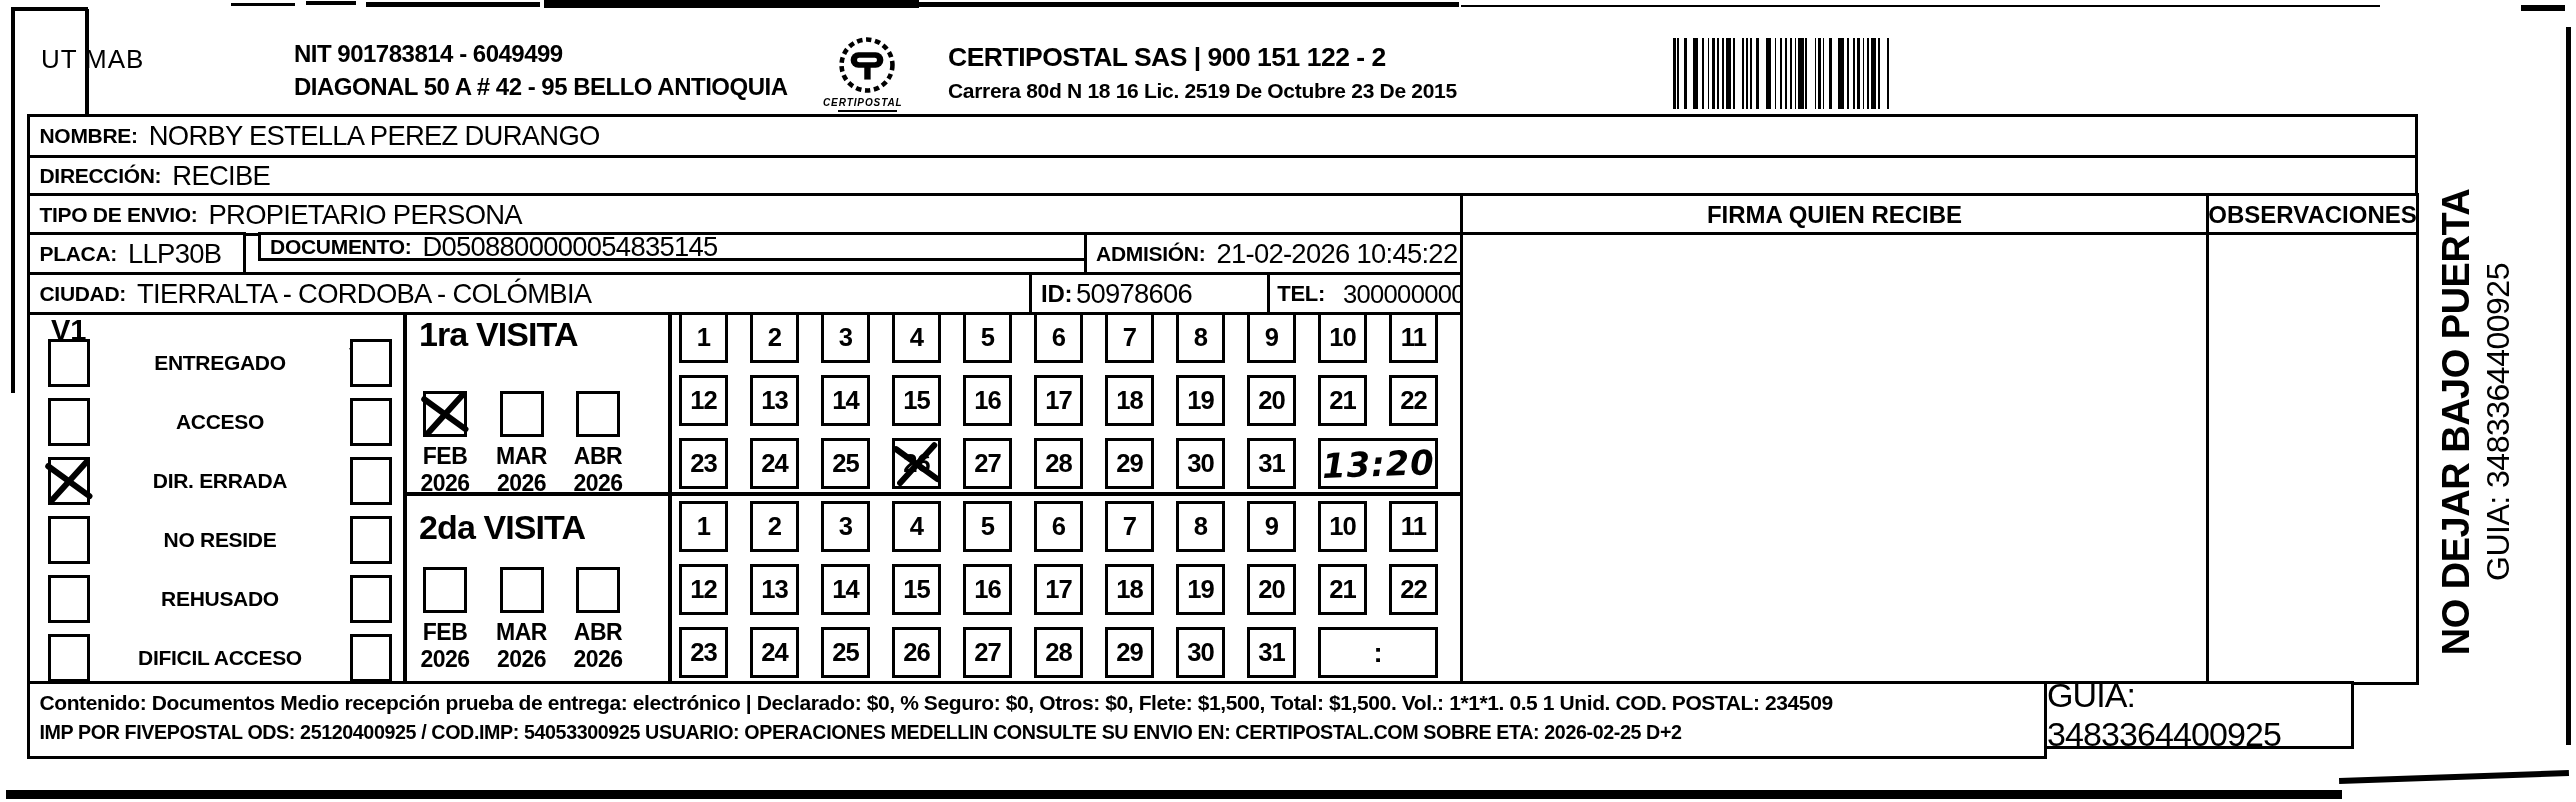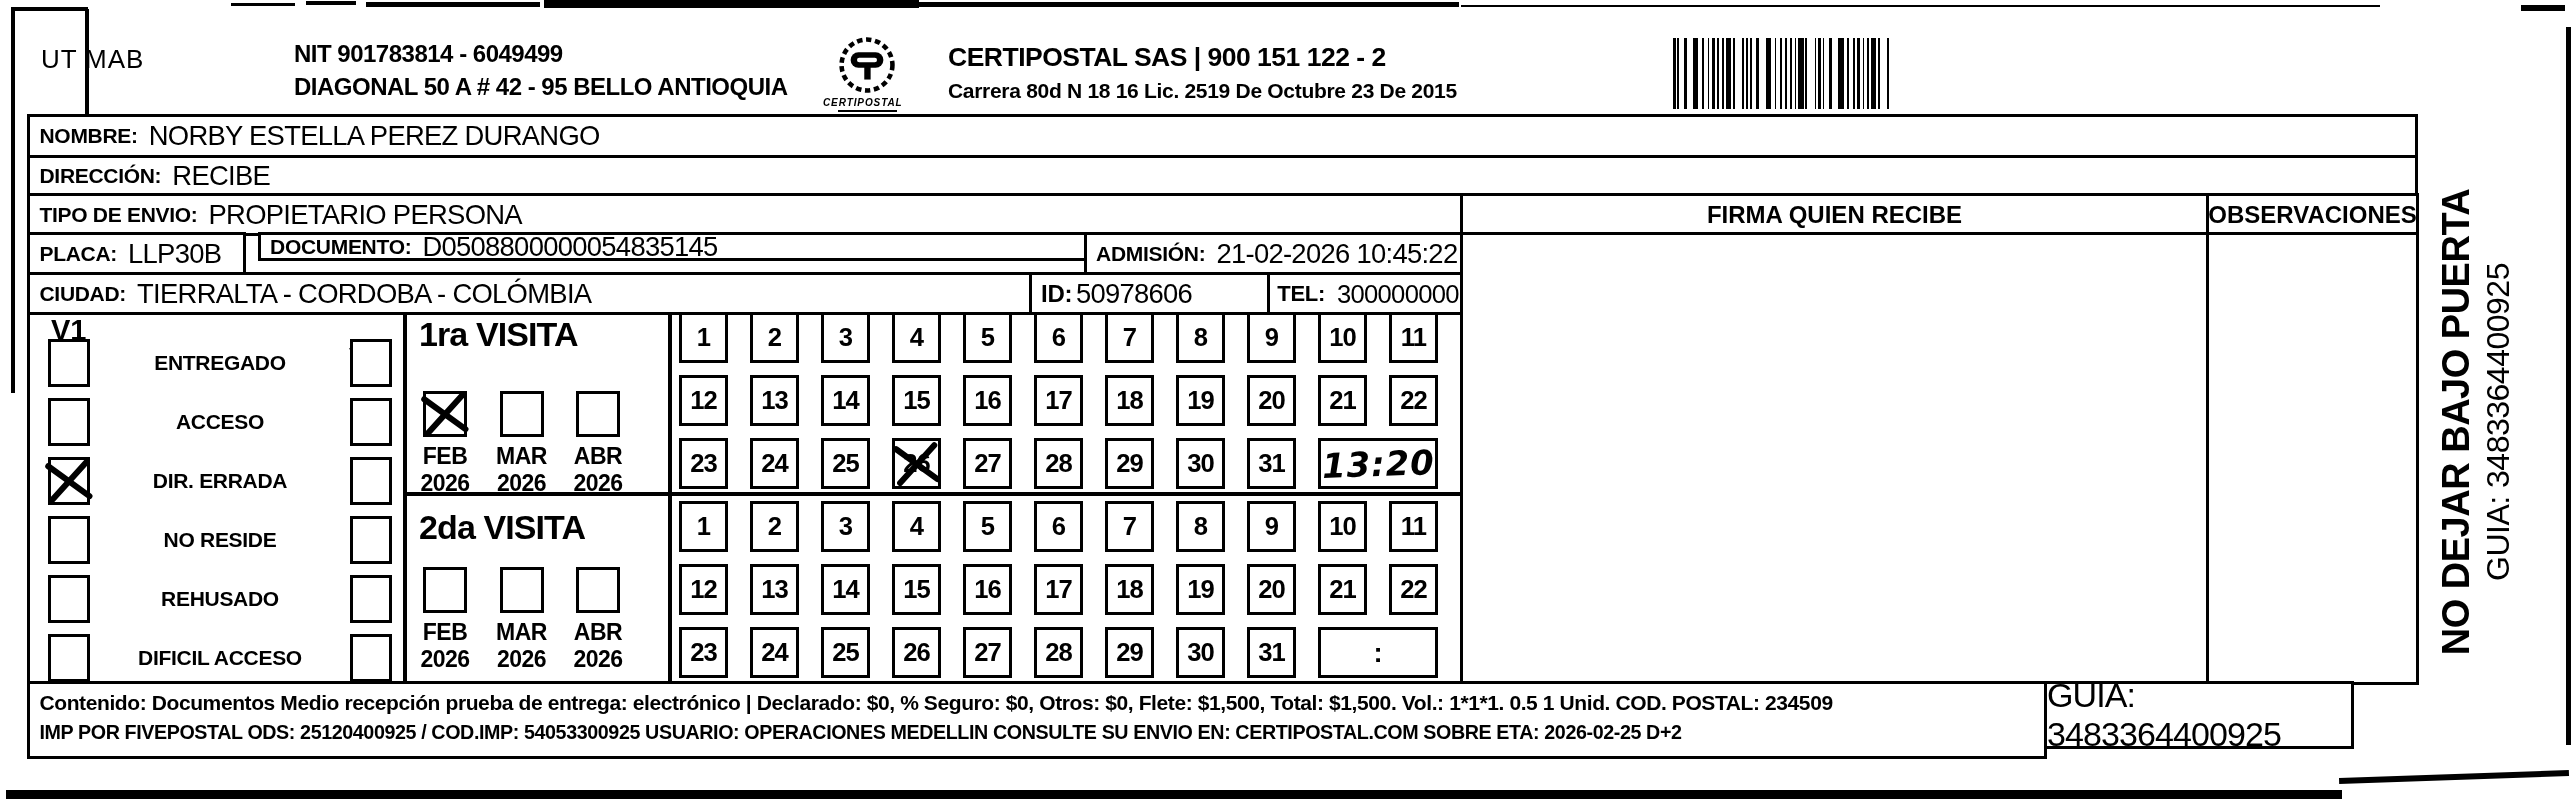--- a/index.html
+++ b/index.html
@@ -215,21 +215,21 @@
       <span class="val">TIERRALTA - CORDOBA - COLÓMBIA</span>
     </div>
   </div>
   <div class="box" style="left:1029px;top:272px;width:241px;height:44px;">
     <div class="row-line" style="gap:3.7px;">
       <span class="lbl" style="font-size:24px;">ID:</span>
       <span class="val">50978606</span>
     </div>
   </div>
   <div class="box" style="left:1267px;top:272px;width:198px;height:44px;">
-    <div class="row-line" style="gap:12px;padding-left:7.3px;">
+    <div class="row-line" style="gap:18px;padding-left:7.3px;">
       <span class="lbl" style="font-size:22px;">TEL:</span>
       <span class="val" style="font-size:25.6px;">300000000</span>
     </div>
   </div>
 
   <div class="box" style="left:27.4px;top:312px;width:1437px;height:373px;"></div>
   <div class="abs ink" style="left:403px;top:312px;width:3.7px;height:373px;"></div>
   <div class="abs ink" style="left:668px;top:312px;width:3.7px;height:373px;"></div>
   <div class="abs ink" style="left:403px;top:492px;width:1061px;height:3.7px;"></div>
 

